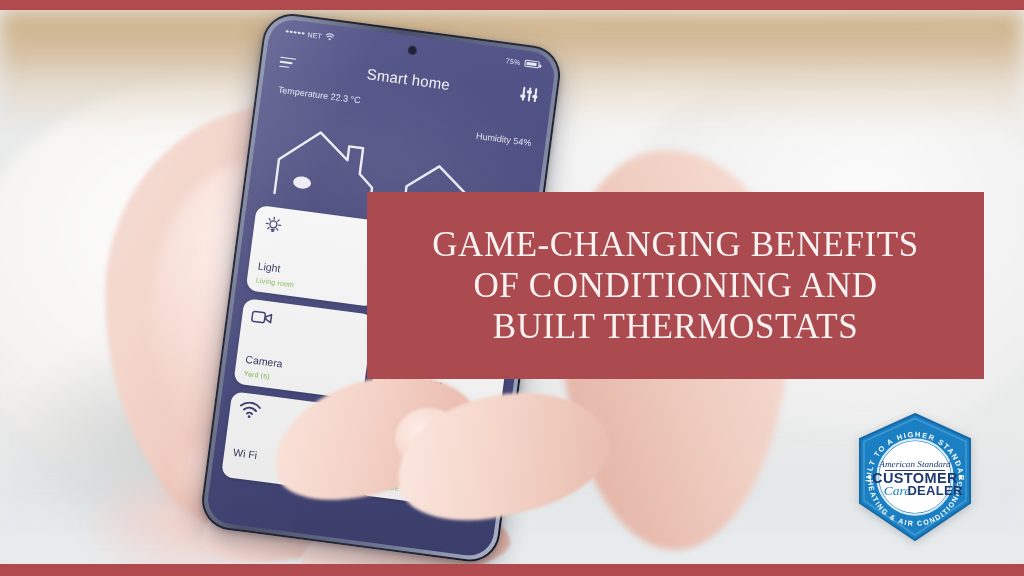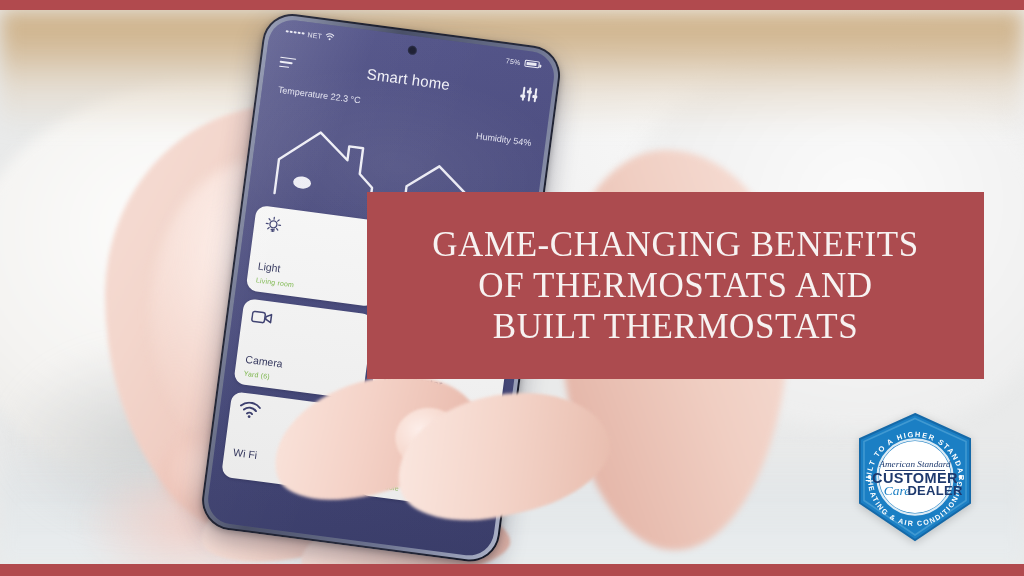--- a/index.html
+++ b/index.html
@@ -404,21 +404,21 @@
 
     <div class="hand">
       <div class="finger f-thumb"></div>
       <div class="f-nail"></div>
       <div class="hand-right-thumb"></div>
     </div>
   </div>
 
   <div class="title-block">
     <div class="title-line">GAME-CHANGING BENEFITS</div>
-    <div class="title-line">OF THERMOSTATS AND</div>
+    <div class="title-line">OF CONDITIONING AND</div>
     <div class="title-line">BUILT THERMOSTATS</div>
   </div>
 
   <div class="badge">
     <svg width="132" height="132" viewBox="0 0 132 132">
       <defs>
         <path id="arcTop" d="M 22 70 A 44 44 0 0 1 110 70" fill="none"></path>
         <path id="arcBot" d="M 19 68 A 47 47 0 0 0 113 68" fill="none"></path>
       </defs>
 

